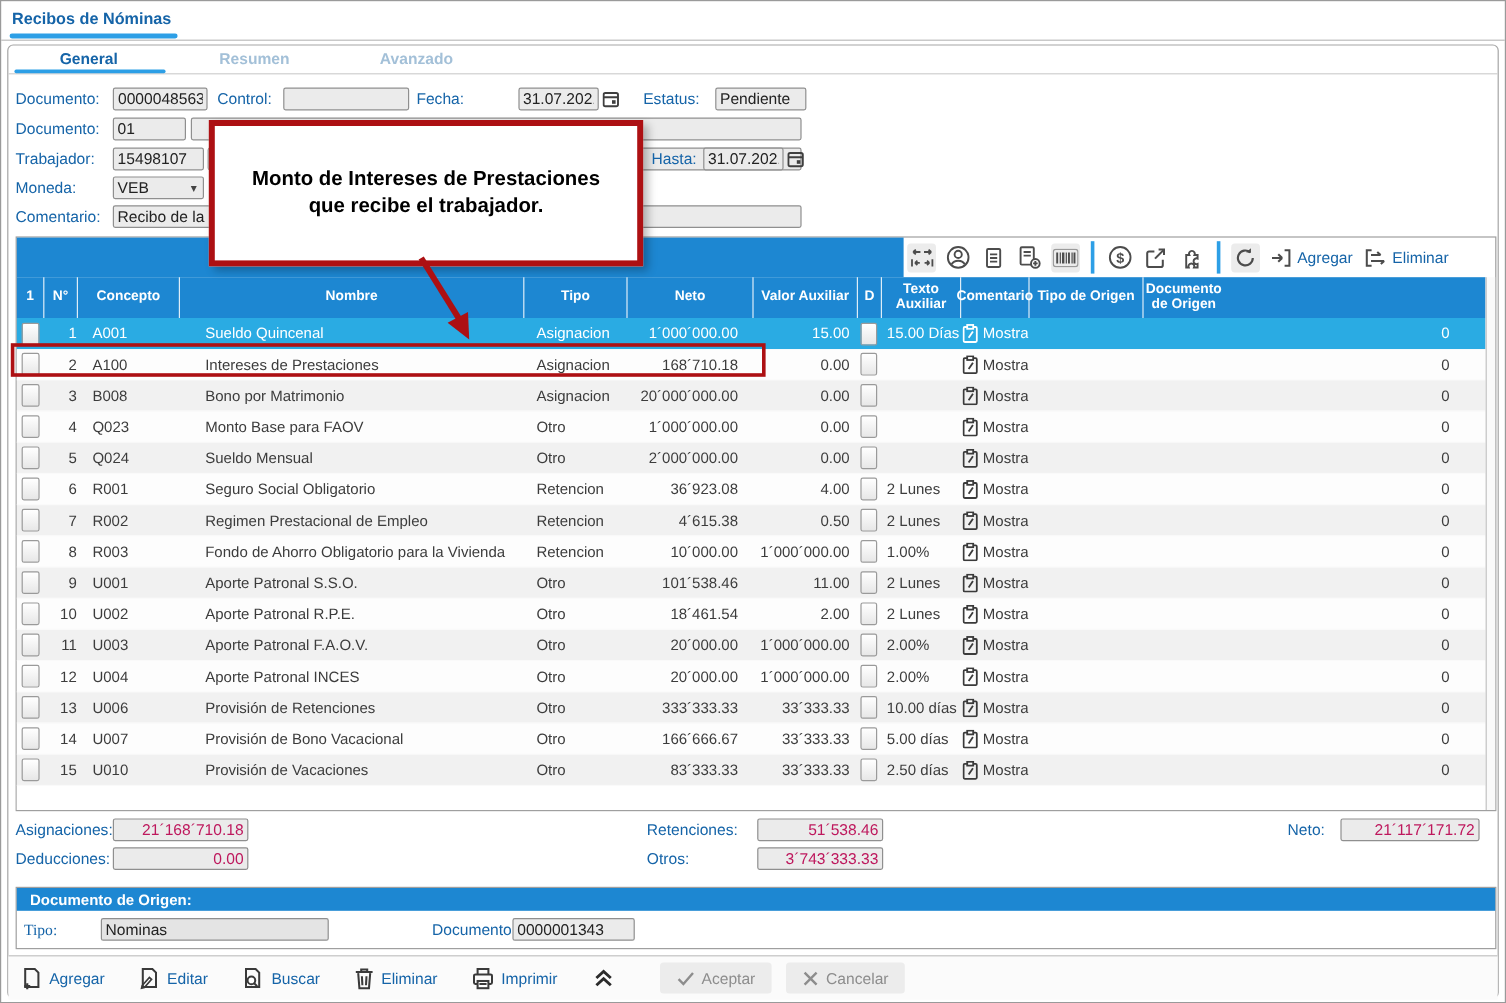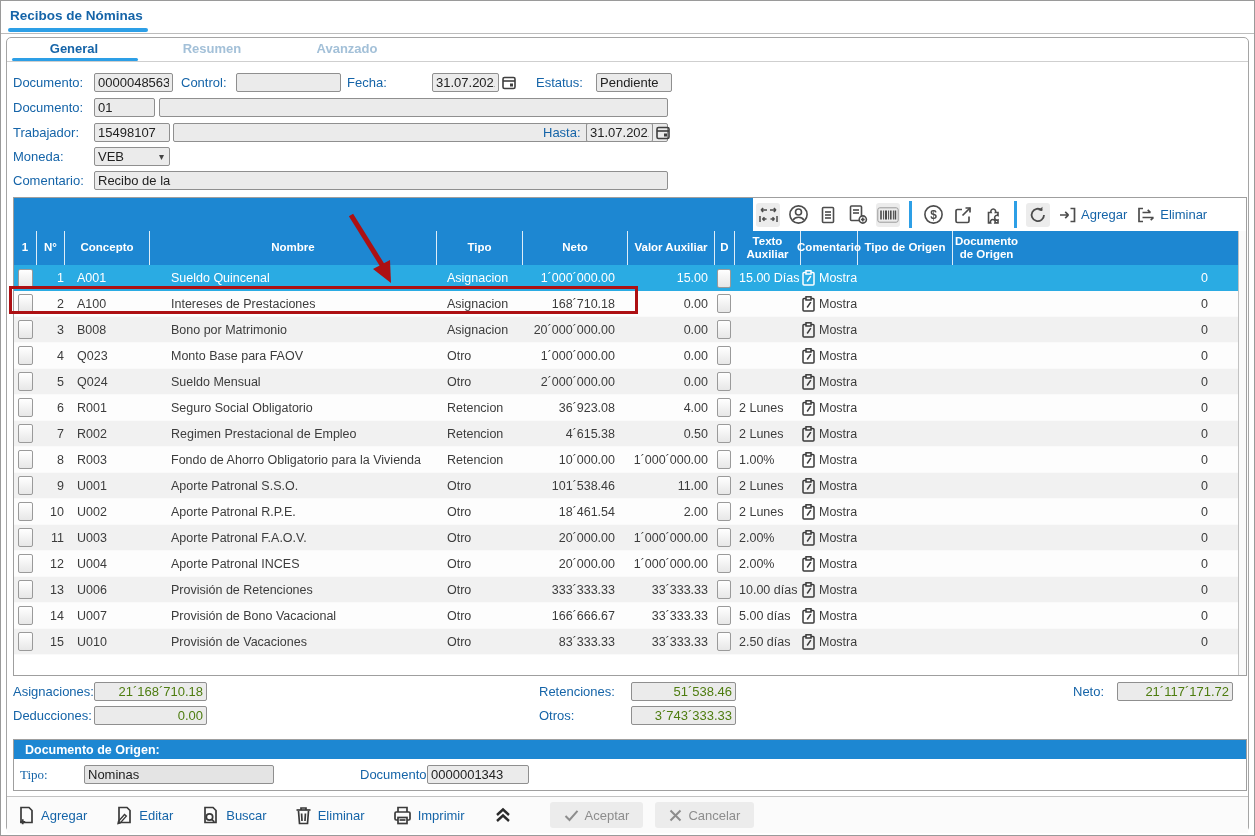--- a/index.html
+++ b/index.html
@@ -66,21 +66,21 @@
   .drow.sel{background:#2aabe3;color:#fff;border-bottom:none;}
   .dc{overflow:hidden;white-space:nowrap;}
   .dc.rt{text-align:right;}
   .gcb{width:15px;height:19px;margin:0 auto;border:1px solid #9a9a9a;border-radius:2px;
        background:linear-gradient(#ffffff,#e7e7e7);cursor:pointer;box-sizing:border-box;}
   .mostrar{display:flex;align-items:center;cursor:pointer;}
   .mostrar svg{margin-right:4px;flex:0 0 auto;}
   .filler{flex:1;background:#fff;}
 
   
-  .sumfld{text-align:right;color:#4d7c0f;}
+  .sumfld{text-align:right;color:#be185d;}
   .origen{position:absolute;left:6px;top:701px;width:1234px;height:52px;border:1px solid #9f9f9f;
           box-sizing:border-box;}
   .origen-bar{height:19px;background:#1d87d2;color:#fff;font-size:12.5px;font-weight:bold;
               display:flex;align-items:center;padding-left:11px;}
 
   
   .footer{position:absolute;left:0;top:758px;width:100%;height:37px;border-top:1px solid #c2c2c2;
           background:#fbfbfb;display:flex;align-items:center;padding-left:9px;box-sizing:border-box;}
   .fbtn{display:flex;align-items:center;margin-right:27px;cursor:pointer;}
   .fbtn span{font-size:13px;color:#1564a8;margin-left:5px;}
@@ -147,20 +147,24 @@
 
     <div class="lbl" style="left:6px;top:111px;">Moneda:</div>
     <div class="selbox" style="left:87px;top:109px;width:76px;">
       <span class="val">VEB</span>
       <span class="chev">▾</span>
     </div>
 
     <div class="lbl" style="left:6px;top:135px;">Comentario:</div>
     <input class="fld" style="left: 87px; top: 133px; width: 574px;" readonly="" value="Recibo de la">
 
+    <div class="callout">
+      <div>Monto de Intereses de Prestaciones</div>
+      <div>que recibe el trabajador.</div>
+    </div>
 
     <div class="grid-wrap">
       <div class="grid-toolbar">
         <div class="bar-blue"></div>
         <div class="tico graybg">
           <svg width="21" height="20" viewBox="0 0 21 20" stroke="#4c4c4c" stroke-width="1.5" fill="none">
               <path d="M3 5 h6 M3 5 l2.2-2 M3 5 l2.2 2 M18 5 h-6 M18 5 l-2.2-2 M18 5 l-2.2 2"></path>
               <path d="M2 11 v6 M19 11 v6 M4.5 14 h4 M4.5 14 l2-1.8 M4.5 14 l2 1.8 M16.5 14 h-4 M16.5 14 l-2-1.8 M16.5 14 l-2 1.8"></path>
             </svg>
         </div>

